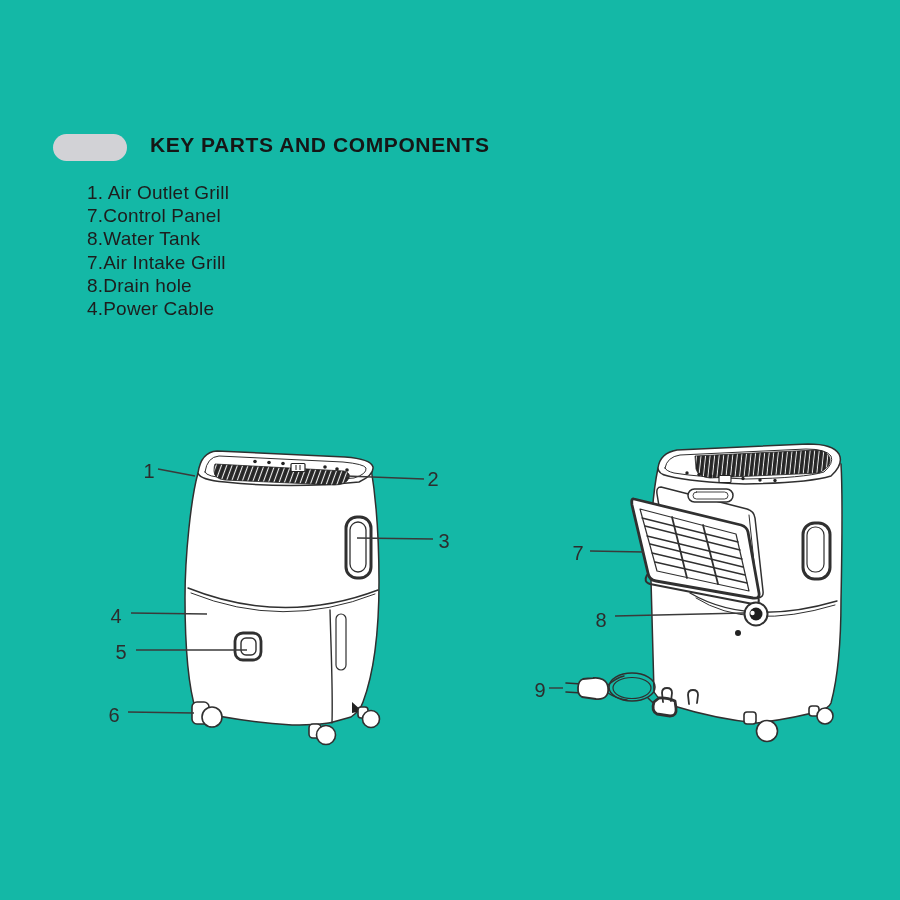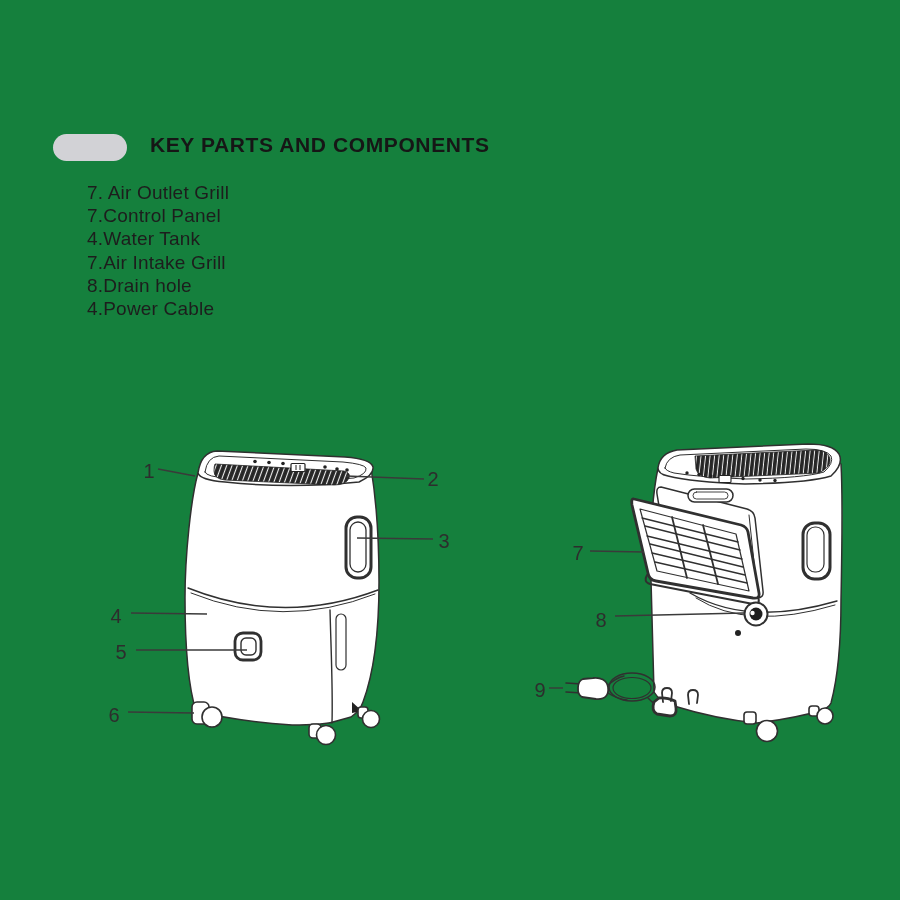--- a/index.html
+++ b/index.html
@@ -1,17 +1,17 @@
 <!DOCTYPE html>
 <html><head>
 <meta charset="utf-8">
 <style>
   html,body{margin:0;padding:0;}
   body{width:900px;height:900px;background:#ffffff;font-family:"Liberation Sans",sans-serif;}
-  .page{position:relative;width:900px;height:900px;background:#15803d;overflow:hidden;}
+  .page{position:relative;width:900px;height:900px;background:#14b8a6;overflow:hidden;}
   .section-pill{position:absolute;left:53px;top:134px;width:74px;height:27px;border-radius:14px;background:#d2d2d6;}
   .section-title{position:absolute;left:150px;top:133px;font-size:21px;font-weight:bold;letter-spacing:0.6px;color:#161616;white-space:nowrap;}
   .parts-list{position:absolute;left:87px;top:181px;color:#1d1d1d;font-size:19px;letter-spacing:0.2px;}
   .parts-list .item{line-height:23.2px;white-space:nowrap;}
   svg{position:absolute;overflow:visible;}
   svg .ln{stroke:#303030;fill:none;stroke-linecap:round;stroke-linejoin:round;}
   svg .fw{fill:#ffffff;}
   svg .leader{stroke:#3a3a3a;stroke-width:1.4;fill:none;}
   svg text{font-family:"Liberation Sans",sans-serif;font-size:20px;fill:#2d2d2d;text-anchor:middle;}
   #front-view{left:95px;top:440px;width:365px;height:320px;}
@@ -19,23 +19,23 @@
 </style>
 </head>
 <body>
 
 <div class="page">
 
   <div class="section-pill"></div>
   <div class="section-title">KEY PARTS AND COMPONENTS</div>
 
   <div class="parts-list">
-    <div class="item">7. Air Outlet Grill</div>
+    <div class="item">1. Air Outlet Grill</div>
     <div class="item">7.Control Panel</div>
-    <div class="item">4.Water Tank</div>
+    <div class="item">8.Water Tank</div>
     <div class="item">7.Air Intake Grill</div>
     <div class="item">8.Drain hole</div>
     <div class="item">4.Power Cable</div>
   </div>
 
   <svg id="front-view" viewBox="0 0 365 320">
     <defs>
       <pattern id="hatchFront" width="5" height="5" patternUnits="userSpaceOnUse" patternTransform="rotate(20)">
         <rect width="5" height="5" fill="#262626"></rect>
         <line x1="2.5" y1="0" x2="2.5" y2="5" stroke="#f0f0f0" stroke-width="1.1"></line>

